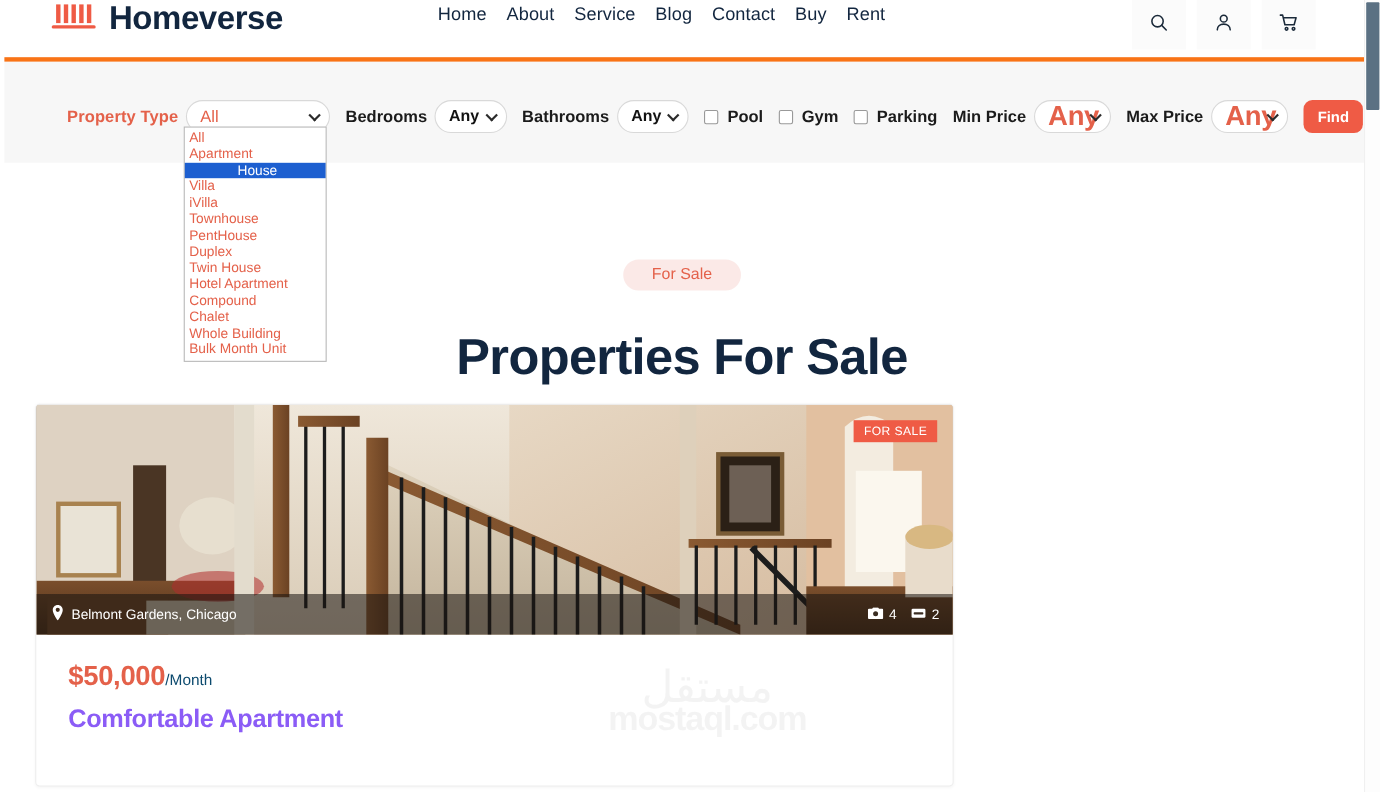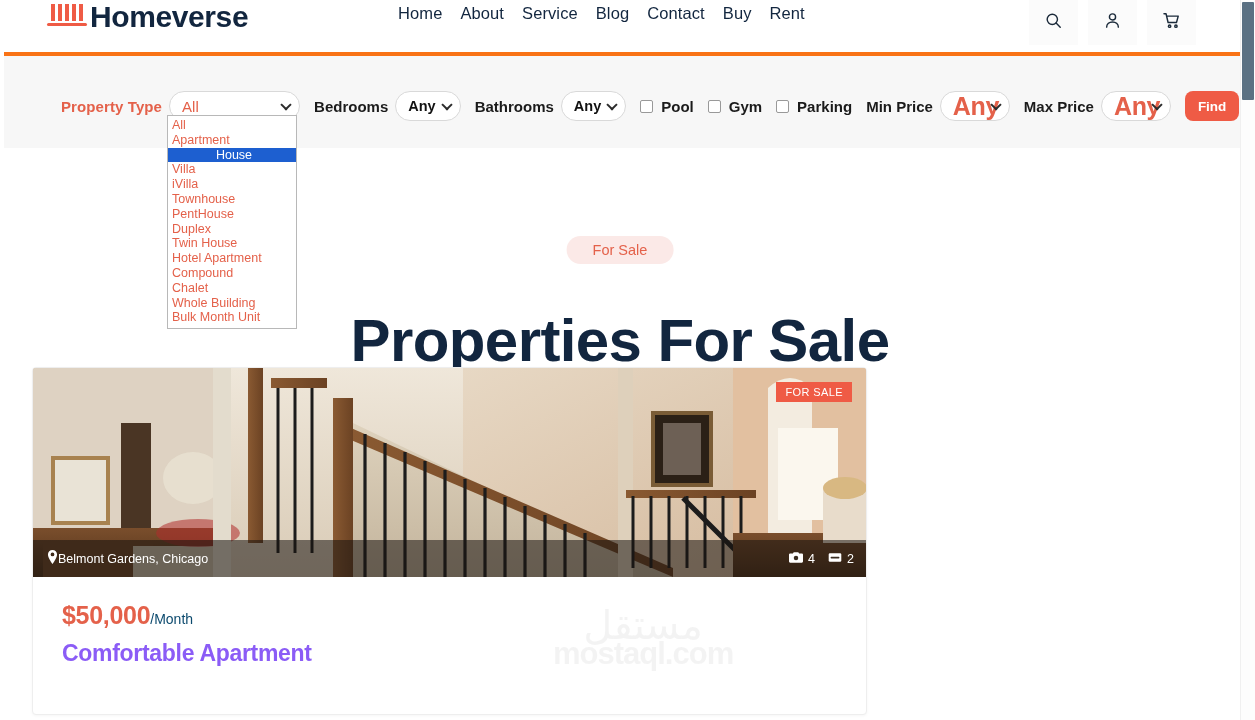--- a/index.html
+++ b/index.html
@@ -28,21 +28,21 @@
     background: #ffffff;
     display: flex;
     align-items: center;
   }
 
   .logo-wrap {
     position: absolute;
     left: 46px; top: 34px;
     display: flex;
     align-items: flex-end;
-    gap: 0;
+    gap: 9px;
   }
   .logo-mark {
     display: block;
     width: 44px; height: 28px;
   }
   .logo-text {
     font-size: 30px;
     font-weight: 700;
     color: #12263f;
     letter-spacing: -0.4px;
@@ -214,21 +214,21 @@
     color: #e4614a;
     font-size: 14.5px;
     padding: 6px 26px;
     border-radius: 15px;
     white-space: nowrap;
   }
   .hero-title {
     position: absolute;
     left: 50%; top: 118px;
     transform: translateX(-50%);
-    font-size: 60px;
+    font-size: 46px;
     font-weight: 700;
     color: #12263f;
     letter-spacing: -0.6px;
     white-space: nowrap;
   }
 
   
   .card {
     position: absolute;
     left: 32px; top: 367px;
@@ -267,20 +267,21 @@
     background: rgba(25,20,16,0.55);
     display: flex;
     align-items: center;
     justify-content: space-between;
     padding: 0 14px;
     z-index: 5;
   }
   .loc {
     display: flex;
     align-items: center;
+    gap: 7px;
     color: #ffffff;
     font-size: 12.5px;
   }
   .stats {
     display: flex;
     align-items: center;
     gap: 13px;
     color: #ffffff;
     font-size: 12.5px;
   }

